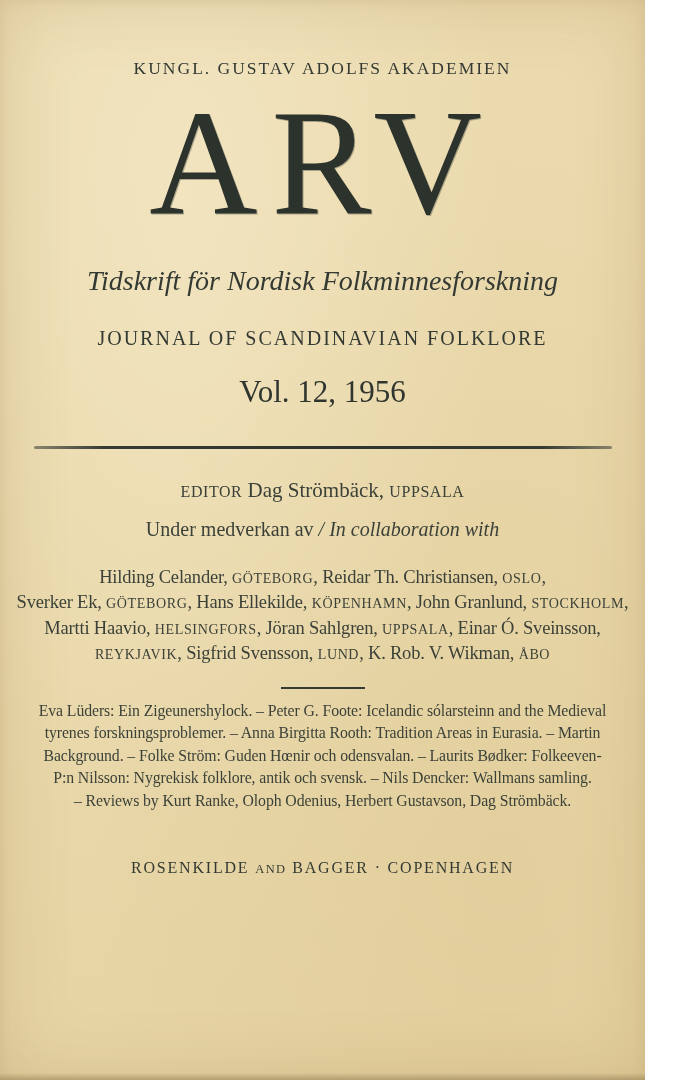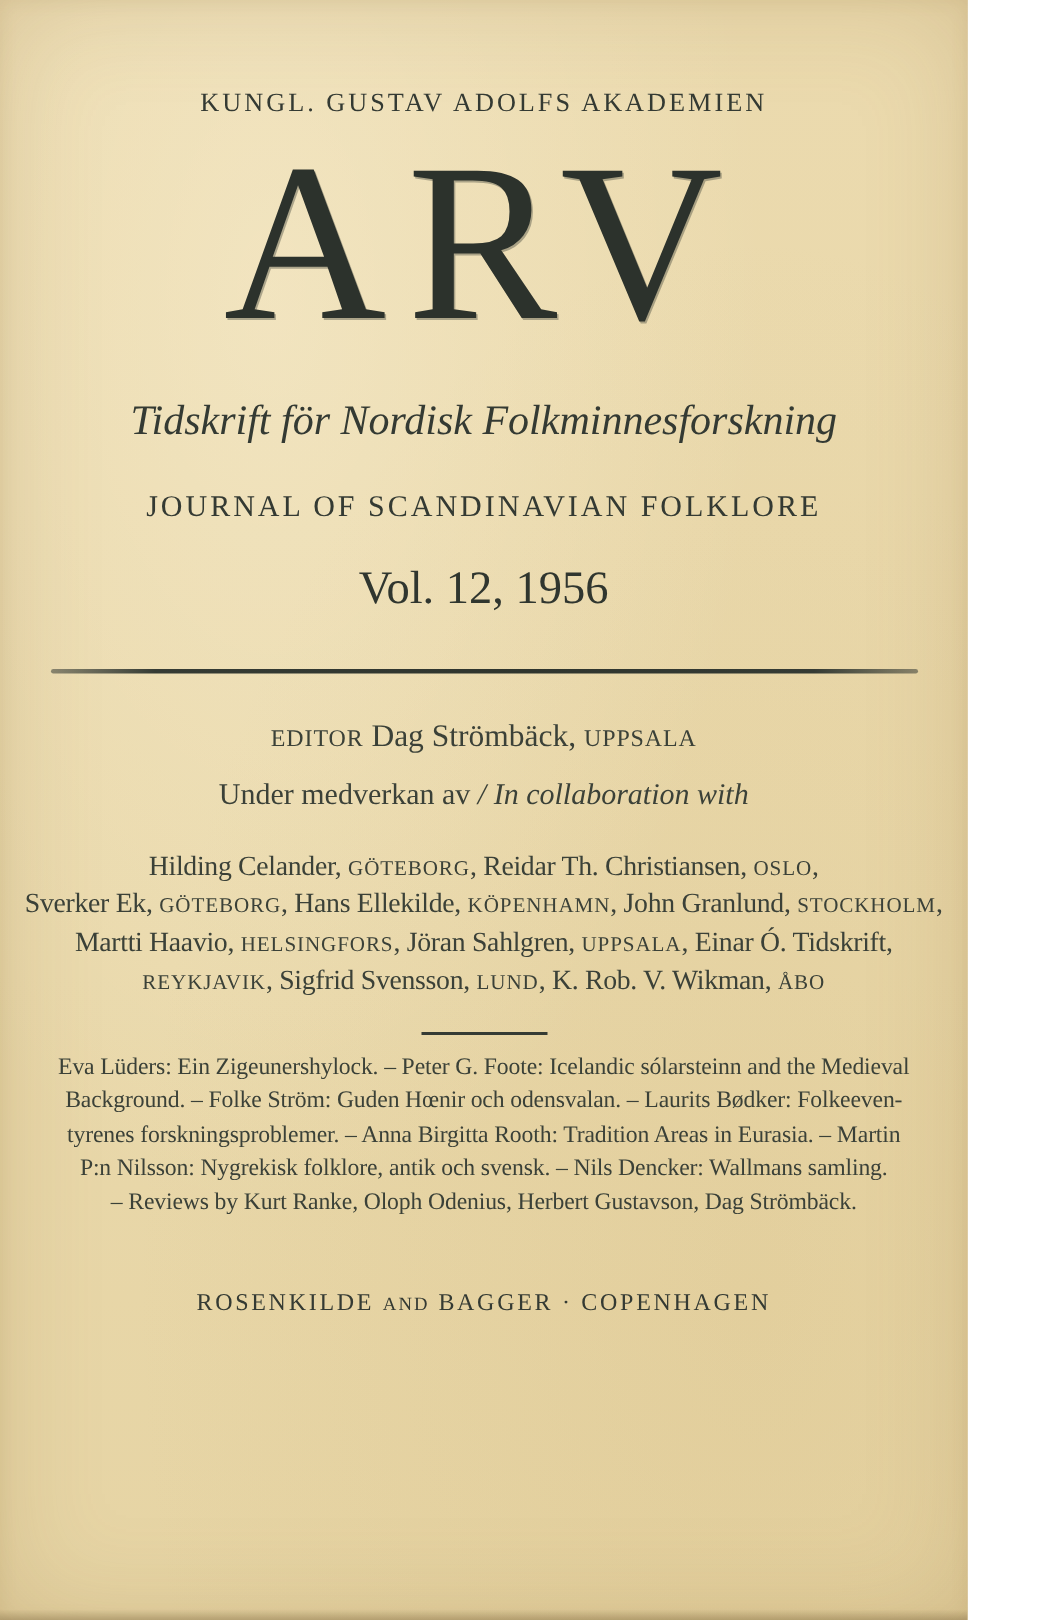--- a/index.html
+++ b/index.html
@@ -159,31 +159,31 @@
 
   <div class="rule-main"></div>
 
   <div class="editor-line"><span class="seg-caps">EDITOR</span><span class="seg-normal"> Dag Strömbäck, </span><span class="seg-caps">UPPSALA</span></div>
 
   <div class="collab-intro"><span class="seg-normal">Under medverkan av </span><span class="seg-italic">/ In collaboration with</span></div>
 
   <div class="names">
     <div class="name-line"><span class="seg-normal">Hilding Celander, </span><span class="seg-caps">GÖTEBORG</span><span class="seg-normal">, Reidar Th. Christiansen, </span><span class="seg-caps">OSLO</span><span class="seg-normal">,</span></div>
     <div class="name-line"><span class="seg-normal">Sverker Ek, </span><span class="seg-caps">GÖTEBORG</span><span class="seg-normal">, Hans Ellekilde, </span><span class="seg-caps">KÖPENHAMN</span><span class="seg-normal">, John Granlund, </span><span class="seg-caps">STOCKHOLM</span><span class="seg-normal">,</span></div>
-    <div class="name-line"><span class="seg-normal">Martti Haavio, </span><span class="seg-caps">HELSINGFORS</span><span class="seg-normal">, Jöran Sahlgren, </span><span class="seg-caps">UPPSALA</span><span class="seg-normal">, Einar Ó. Tidskrift,</span></div>
+    <div class="name-line"><span class="seg-normal">Martti Haavio, </span><span class="seg-caps">HELSINGFORS</span><span class="seg-normal">, Jöran Sahlgren, </span><span class="seg-caps">UPPSALA</span><span class="seg-normal">, Einar Ó. Sveinsson,</span></div>
     <div class="name-line"><span class="seg-caps">REYKJAVIK</span><span class="seg-normal">, Sigfrid Svensson, </span><span class="seg-caps">LUND</span><span class="seg-normal">, K. Rob. V. Wikman, </span><span class="seg-caps">ÅBO</span></div>
   </div>
 
   <div class="rule-short"></div>
 
 
   <div class="contents-par">
     <div class="c-line">Eva Lüders: Ein Zigeunershylock. – Peter G. Foote: Icelandic sólarsteinn and the Medieval</div>
+    <div class="c-line">tyrenes forskningsproblemer. – Anna Birgitta Rooth: Tradition Areas in Eurasia. – Martin</div>
     <div class="c-line">Background. – Folke Ström: Guden Hœnir och odensvalan. – Laurits Bødker: Folkeeven-</div>
-    <div class="c-line">tyrenes forskningsproblemer. – Anna Birgitta Rooth: Tradition Areas in Eurasia. – Martin</div>
     <div class="c-line">P:n Nilsson: Nygrekisk folklore, antik och svensk. – Nils Dencker: Wallmans samling.</div>
     <div class="c-line">– Reviews by Kurt Ranke, Oloph Odenius, Herbert Gustavson, Dag Strömbäck.</div>
   </div>
 
   <div class="imprint">
     <div class="imp-line"><span class="seg-normal">ROSENKILDE </span><span class="seg-small">AND</span><span class="seg-normal"> BAGGER · COPENHAGEN</span></div>
   </div>
 
 </div>
 

